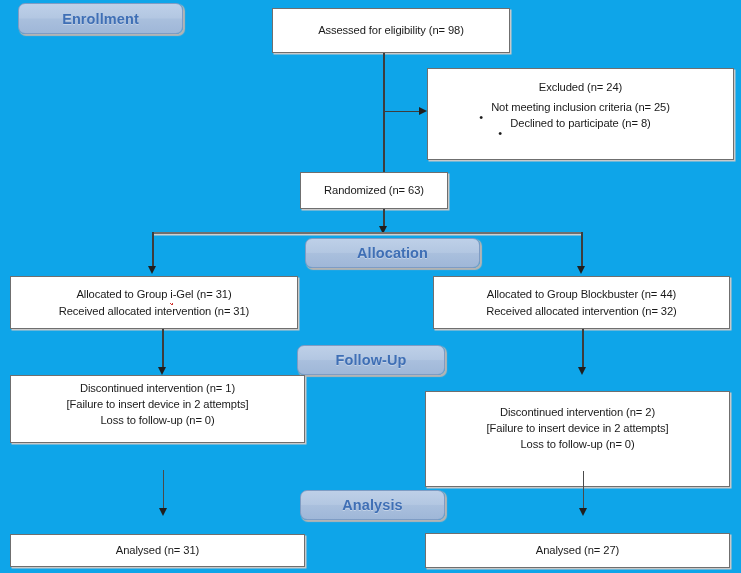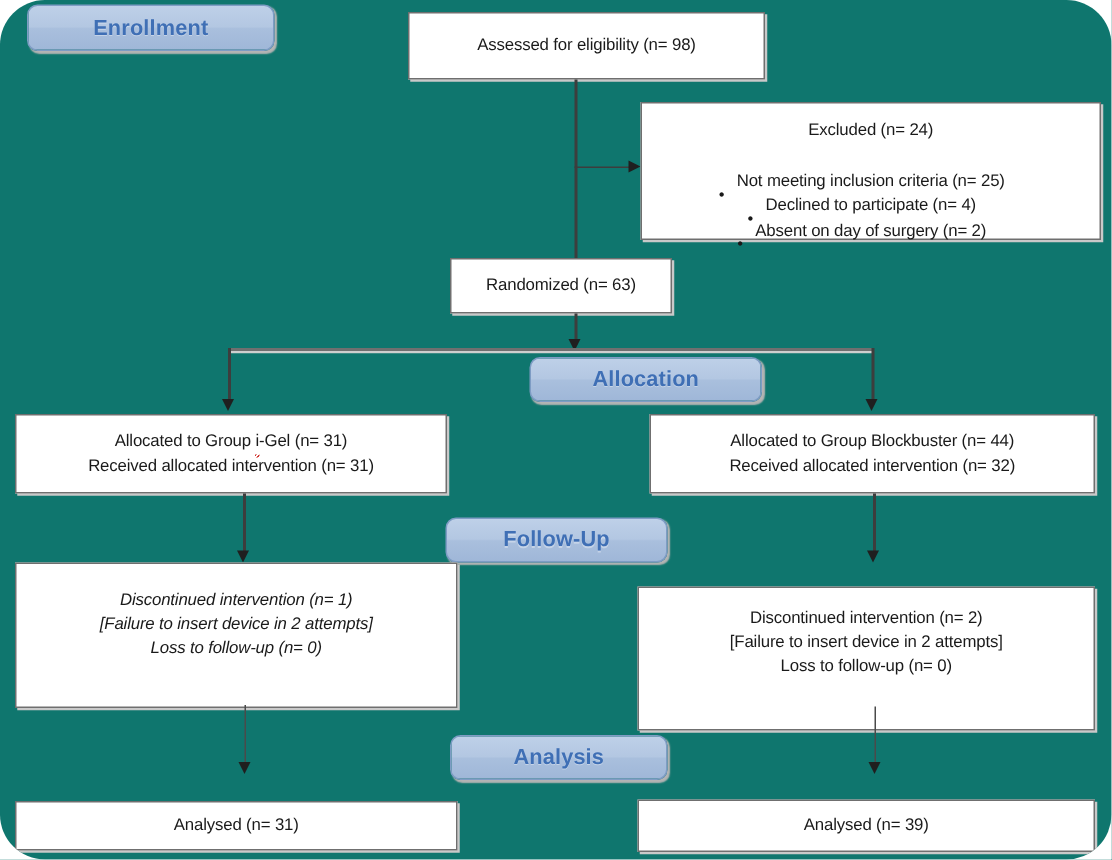--- a/index.html
+++ b/index.html
@@ -7,23 +7,22 @@
     padding: 0;
     background: #ffffff;
   }
   body {
     font-family: "Liberation Sans", sans-serif;
   }
   #canvas {
     position: relative;
     width: 741px;
     height: 573px;
-    background: #0f766e;
+    background: #0ea5e9;
     overflow: hidden;
-    border-radius: 30px;
   }
   
   .box {
     position: absolute;
     box-sizing: border-box;
     background: #ffffff;
     border: 1.5px solid #6f6f6f;
     box-shadow: 1.5px 1.5px 0 0 #c9c9c9;
     display: flex;
     flex-direction: column;
@@ -37,21 +36,21 @@
   }
   .box .line {
     display: block;
     white-space: nowrap;
   }
   .box.center-v { justify-content: center; }
 
   
   .bullets {
     list-style: none;
-    margin: 18px;
+    margin: 4px;
     padding: 0;
     width: 100%;
   }
   .bullets li {
     position: relative;
     text-align: center;
     white-space: nowrap;
   }
   .bullets li .dot {
     display: inline-block;
@@ -137,21 +136,21 @@
 </style>
 </head>
 <body>
 
 <div id="canvas">
 
   <div class="banner" style="left:18px; top:3px; width:165px; height:31px;">
     <span>Enrollment</span>
   </div>
 
-  <div class="banner" style="left:305px; top:238px; width:155px; height:30px;margin-left:48px;">
+  <div class="banner" style="left:305px; top:238px; width:175px; height:30px;">
     <span>Allocation</span>
   </div>
 
   <div class="banner" style="left:300px; top:490px; width:145px; height:30px;">
     <span>Analysis</span>
   </div>
 
   <div class="banner" style="left:297px; top:345px; width:148px; height:30px;">
     <span>Follow-Up</span>
   </div>
@@ -162,22 +161,21 @@
 
   <div class="vline" style="left:383px; top:53px; height:120px;"></div>
 
   <div class="hline plain" style="left:383px; top:111px; width:38px;"></div>
   <div class="arrowhead right" style="left:419px; top:107px;"></div>
 
   <div class="box" style="left:427px; top:68px; width:307px; height:92px; padding-top:10px;">
     <span class="line">Excluded (n= 24)</span>
     <ul class="bullets">
       <li><span class="dot"></span><span>Not meeting inclusion criteria (n= 25)</span></li>
-      <li><span class="dot"></span><span>Declined to participate (n= 4)</span></li>
-      <li><span class="dot"></span><span>Absent on day of surgery (n= 2)</span></li>
+      <li><span class="dot"></span><span>Declined to participate (n= 8)</span></li>
     </ul>
   </div>
 
   <div class="box center-v" style="left:300px; top:172px; width:148px; height:37px;">
     <span class="line">Randomized (n= 63)</span>
   </div>
 
   <div class="vline" style="left:383px; top:209px; height:21px;"></div>
   <div class="arrowhead down" style="left:379px; top:226px;"></div>
 
@@ -196,21 +194,21 @@
     <span class="line">Allocated to Group Blockbuster (n= 44)</span>
     <span class="line">Received allocated intervention (n= 32)</span>
   </div>
 
   <div class="vline" style="left:162px; top:329px; height:42px;"></div>
   <div class="arrowhead down" style="left:158px; top:367px;"></div>
 
   <div class="vline" style="left:582px; top:329px; height:42px;"></div>
   <div class="arrowhead down" style="left:578px; top:367px;"></div>
 
-  <div class="box" style="left:10px; top:375px; width:295px; height:97px; padding-top:16px;font-style:italic;">
+  <div class="box" style="left:10px; top:375px; width:295px; height:68px; padding-top:4px;">
     <span class="line">Discontinued intervention (n= 1)</span>
     <span class="line">[Failure to insert device in 2 attempts]</span>
     <span class="line">Loss to follow-up (n= 0)</span>
   </div>
 
   <div class="box" style="left:425px; top:375px; width:305px; height:96px; padding-top:12px;margin-top:16px;">
     <span class="line">Discontinued intervention (n= 2)</span>
     <span class="line">[Failure to insert device in 2 attempts]</span>
     <span class="line">Loss to follow-up (n= 0)</span>
   </div>
@@ -219,16 +217,16 @@
   <div class="arrowhead down" style="left:159px; top:508px;"></div>
 
   <div class="vline thin" style="left:583px; top:471px; height:40px;"></div>
   <div class="arrowhead down" style="left:579px; top:508px;"></div>
 
   <div class="box center-v" style="left:10px; top:534px; width:295px; height:33px;">
     <span class="line">Analysed (n= 31)</span>
   </div>
 
   <div class="box center-v" style="left:425px; top:533px; width:305px; height:35px;">
-    <span class="line">Analysed (n= 39)</span>
+    <span class="line">Analysed (n= 27)</span>
   </div>
 
 </div>
 
 </body></html>

